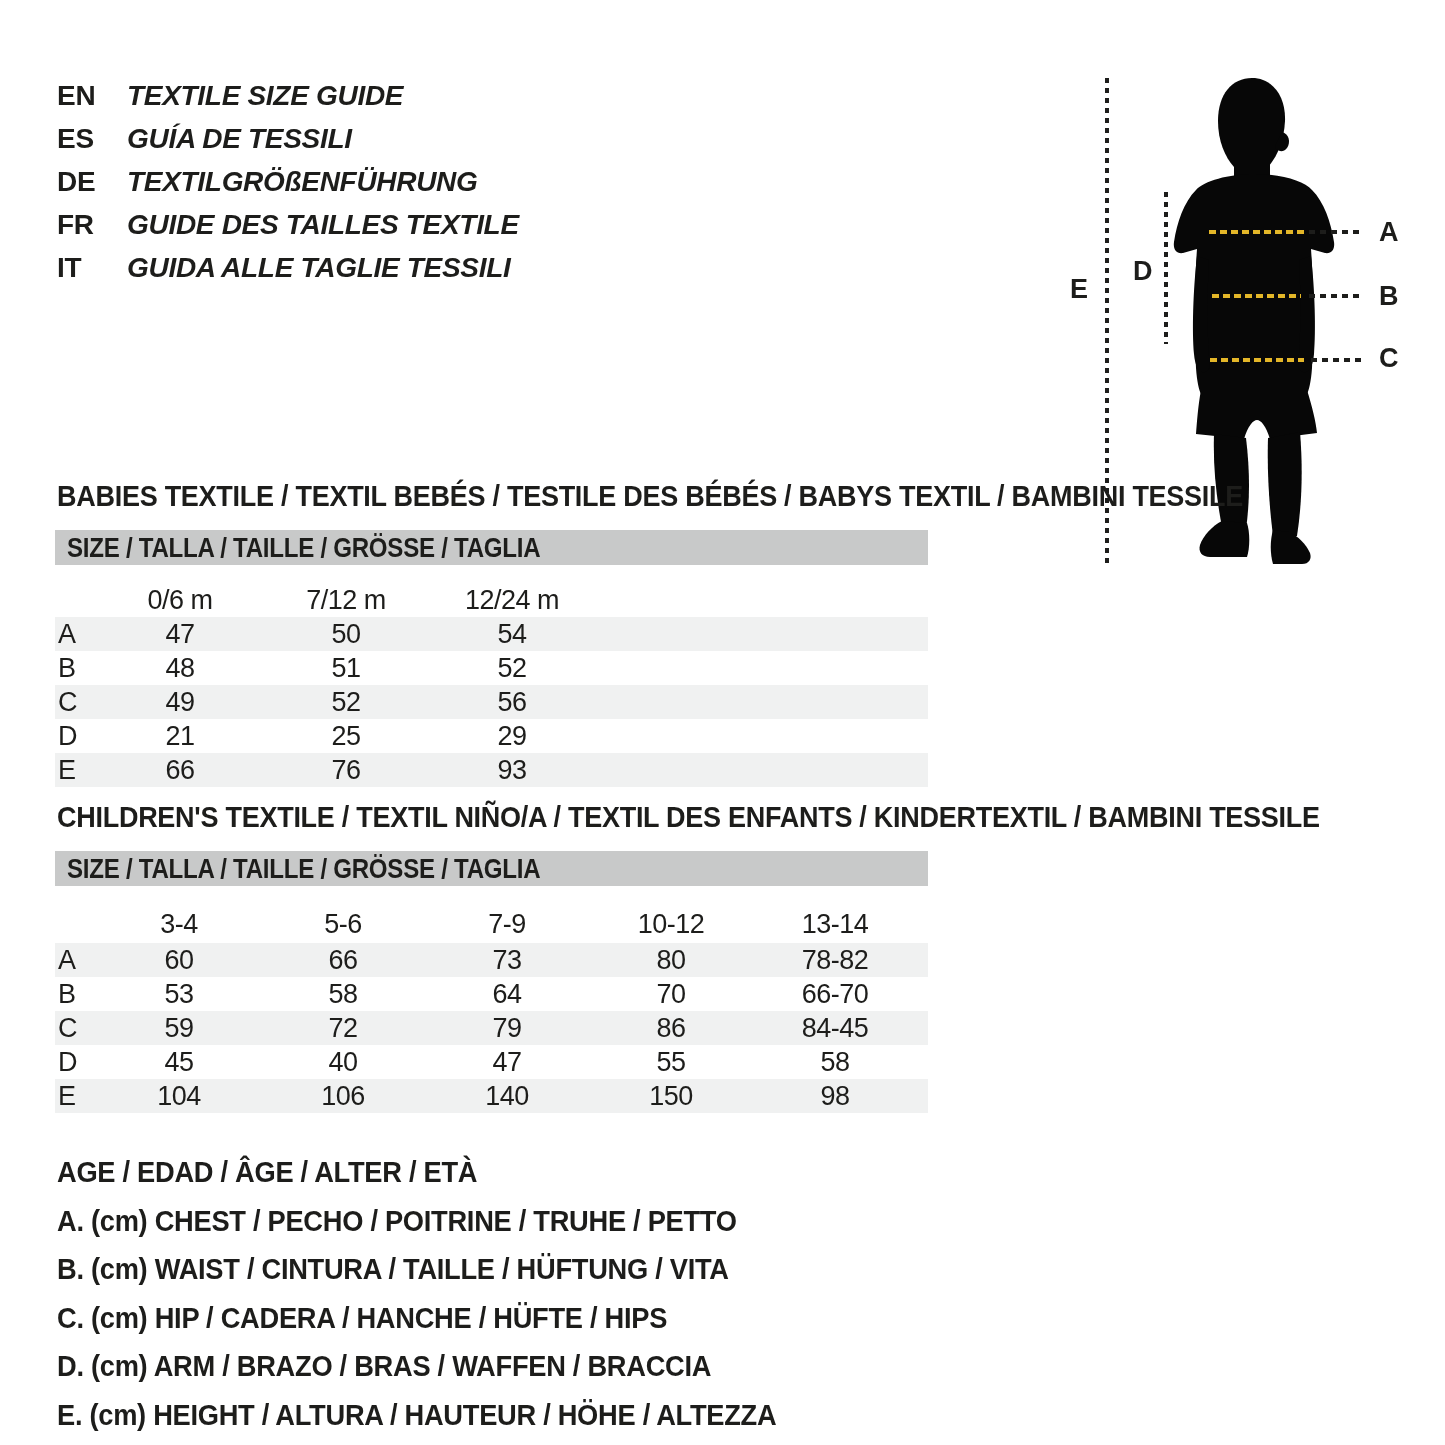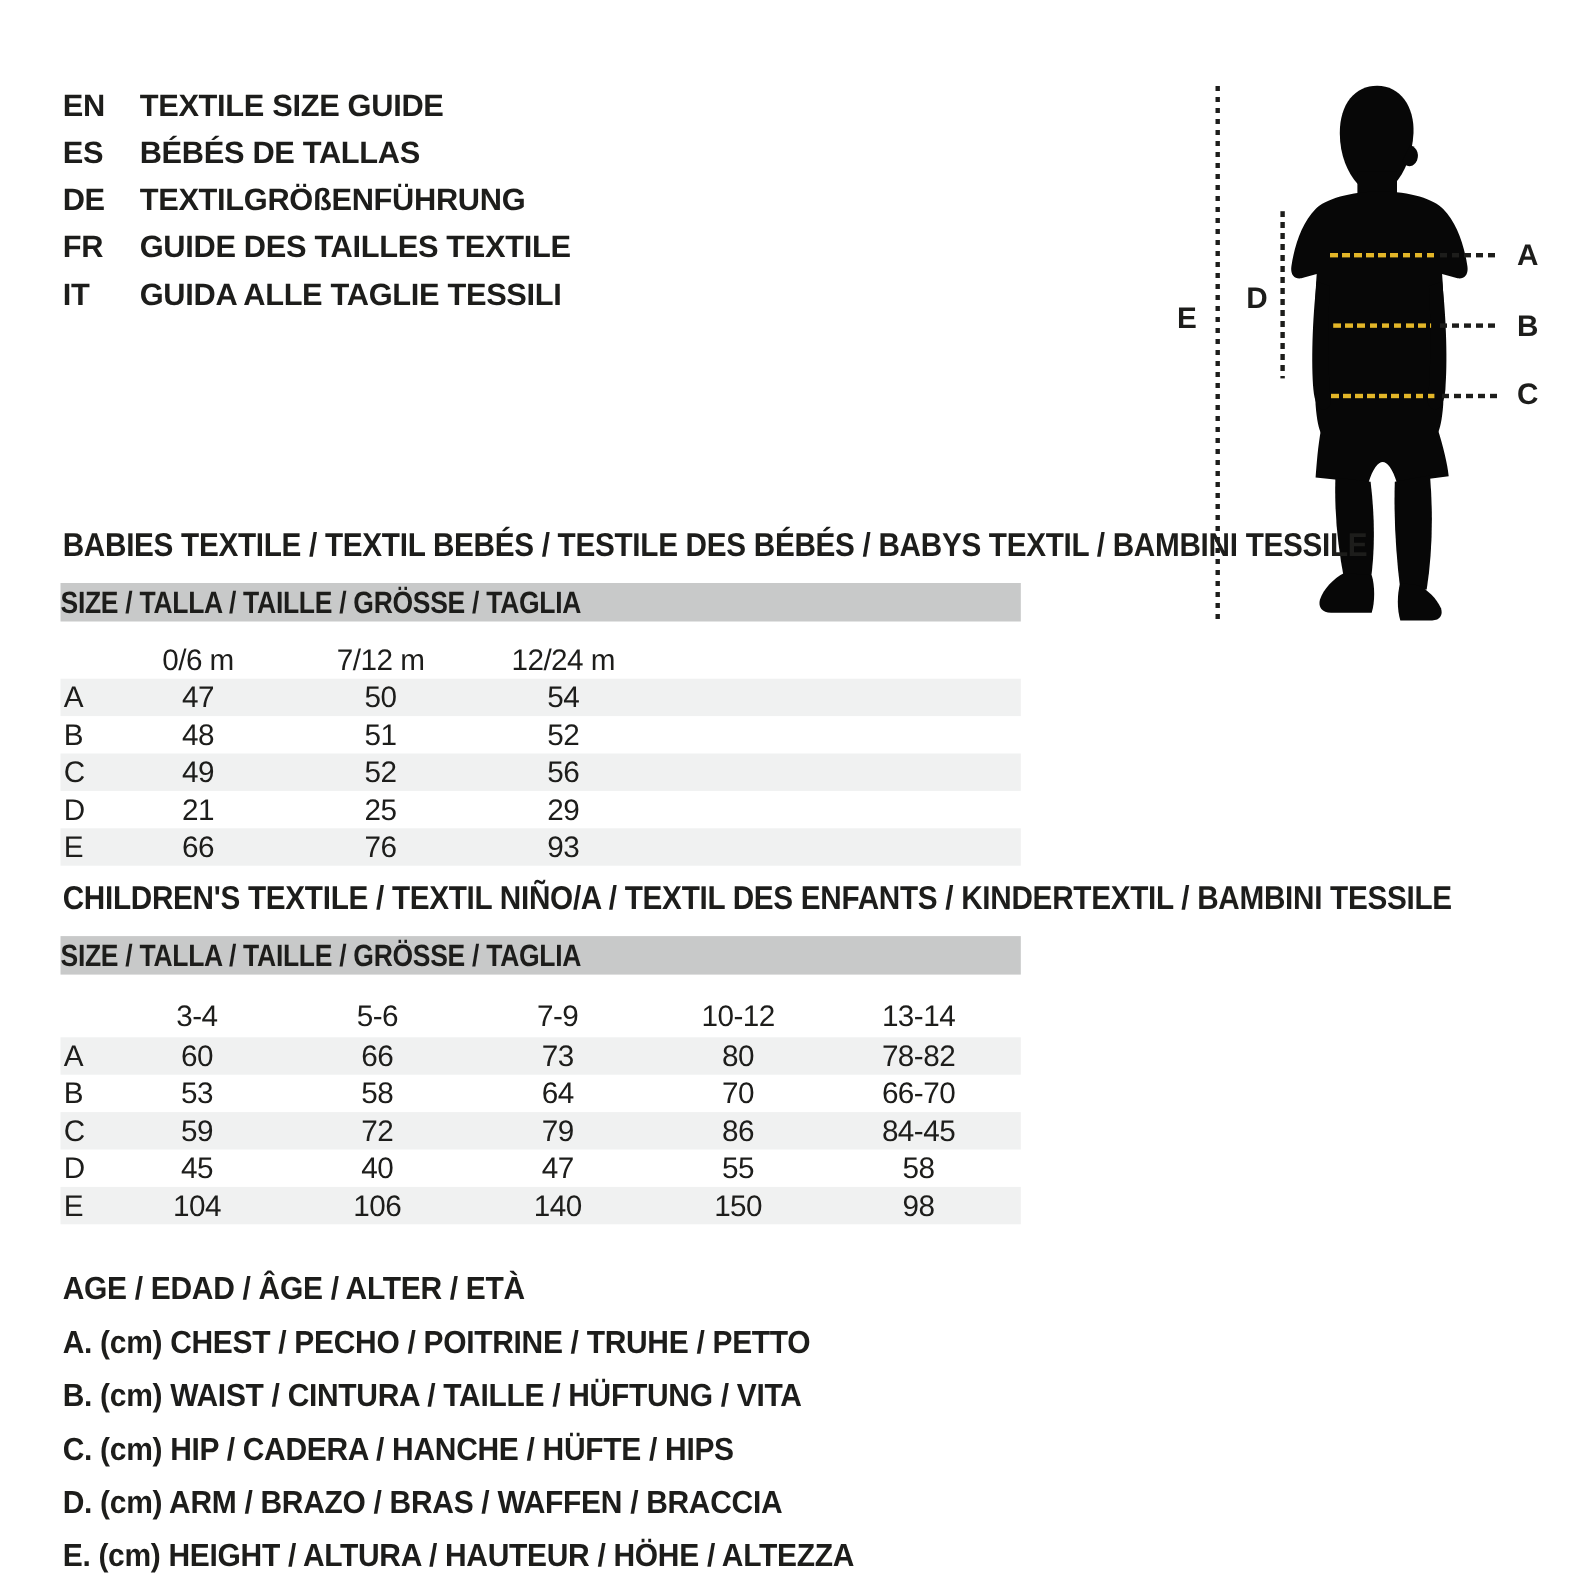--- a/index.html
+++ b/index.html
@@ -6,34 +6,34 @@
   #page {
     position:relative; width:1445px; height:1445px; background:#ffffff;
     font-family:"Liberation Sans", sans-serif; color:#1d1d1b; overflow:hidden;
   }
   .abs { position:absolute; }
 
   
   #lang-header { left:57px; top:74px; }
   .lang-row { display:flex; height:43px; line-height:43px; }
   .lang-code  { width:70px; font-weight:700; font-size:28px; letter-spacing:-0.3px; }
-  .lang-title { font-weight:700; font-size:28px; letter-spacing:-0.3px; white-space:nowrap; }
+  .lang-title { font-weight:700; font-size:28px; letter-spacing:-0.3px; white-space:nowrap;font-style:italic; }
 
   
   .section-heading {
     left:57px; font-size:30px; font-weight:700; line-height:30px; white-space:nowrap;
     transform:scaleX(0.90); transform-origin:0 50%; letter-spacing:-0.3px;
   }
   #babies-heading   { top:481px; }
   #children-heading { top:802px; }
 
   
   .size-bar {
     left:55px; width:873px; height:35px; background:#c8c9c9;
-    font-size:28px; font-weight:700; line-height:35px; padding-left:0;
+    font-size:28px; font-weight:700; line-height:35px; padding-left:12px;
     box-sizing:border-box; white-space:nowrap;
   }
   .size-bar span { display:inline-block; transform:scaleX(0.86); transform-origin:0 50%; letter-spacing:-0.3px; }
   #babies-bar   { top:530px; }
   #children-bar { top:851px; }
 
   
   .size-table { left:55px; width:873px; }
   #babies-table   { top:565px;margin-top:20px; }
   #children-table { top:906px; }
@@ -80,21 +80,21 @@
 
 <div id="page">
 
   <div id="lang-header" class="abs">
     <div class="lang-row">
       <span class="lang-code">EN</span>
       <span class="lang-title">TEXTILE SIZE GUIDE</span>
     </div>
     <div class="lang-row">
       <span class="lang-code">ES</span>
-      <span class="lang-title">BÉBÉS DE TALLAS</span>
+      <span class="lang-title">GUÍA DE TESSILI</span>
     </div>
     <div class="lang-row">
       <span class="lang-code">DE</span>
       <span class="lang-title">TEXTILGRÖßENFÜHRUNG</span>
     </div>
     <div class="lang-row">
       <span class="lang-code">FR</span>
       <span class="lang-title">GUIDE DES TAILLES TEXTILE</span>
     </div>
     <div class="lang-row">

